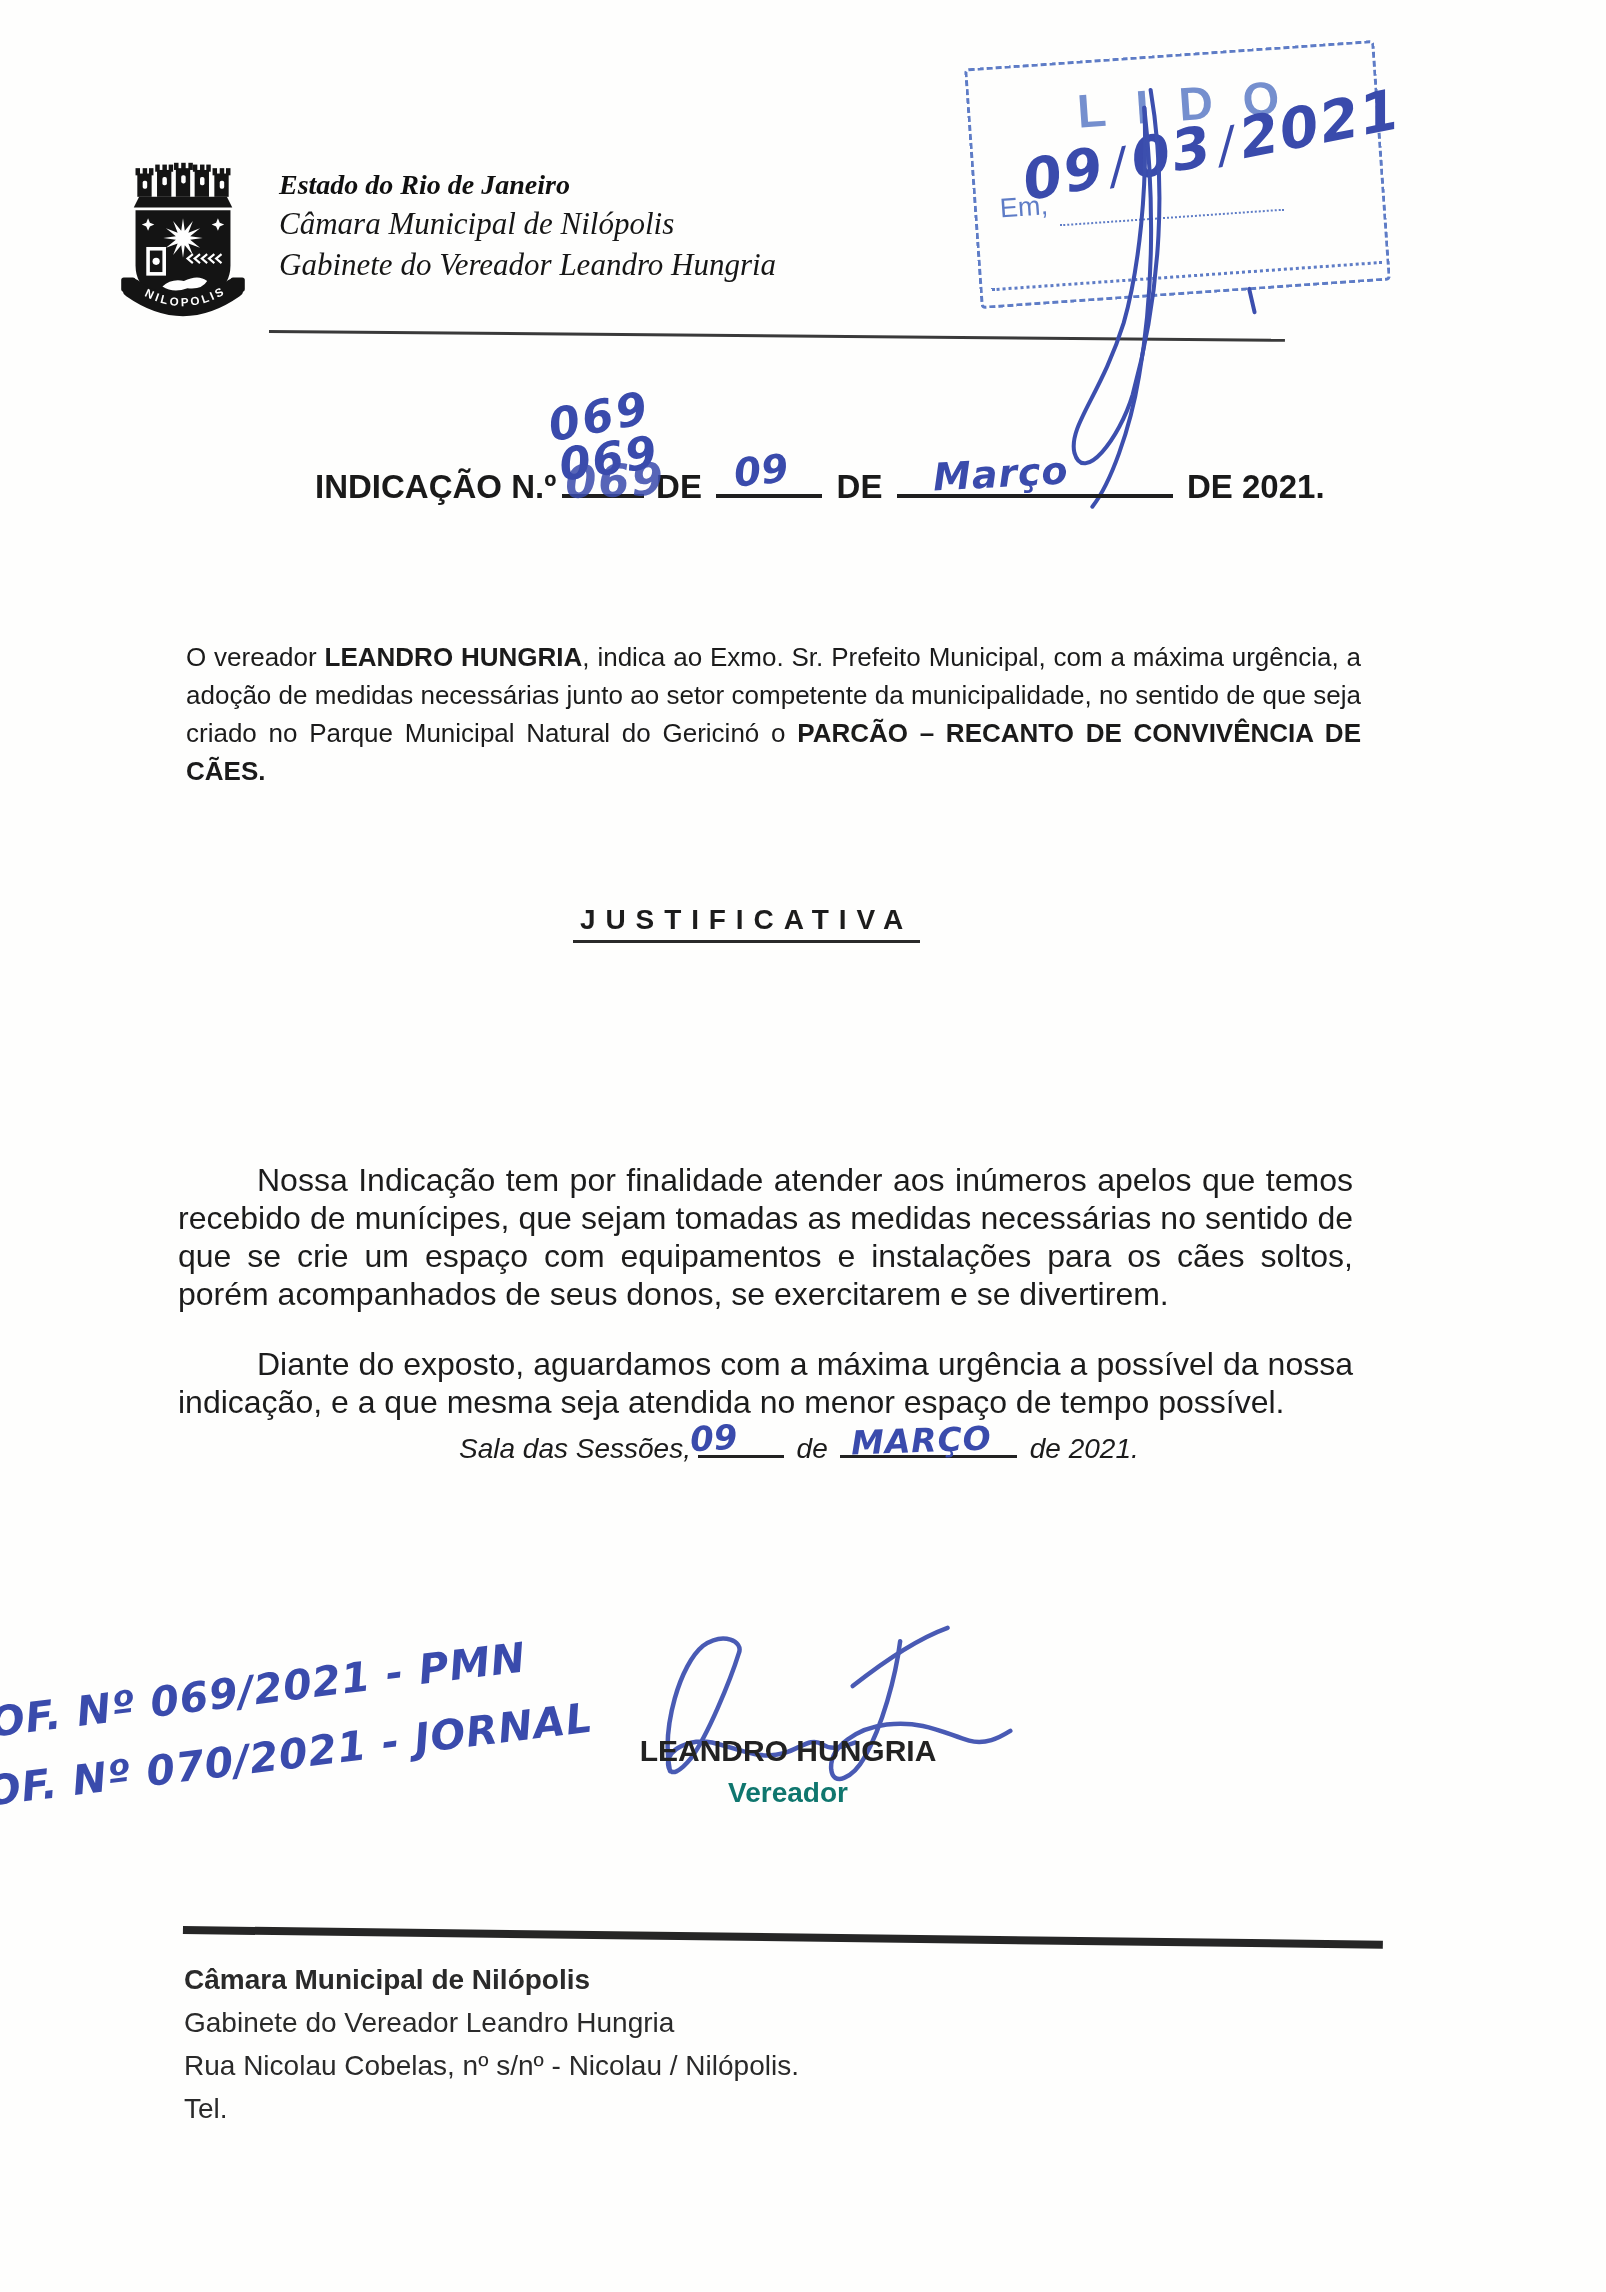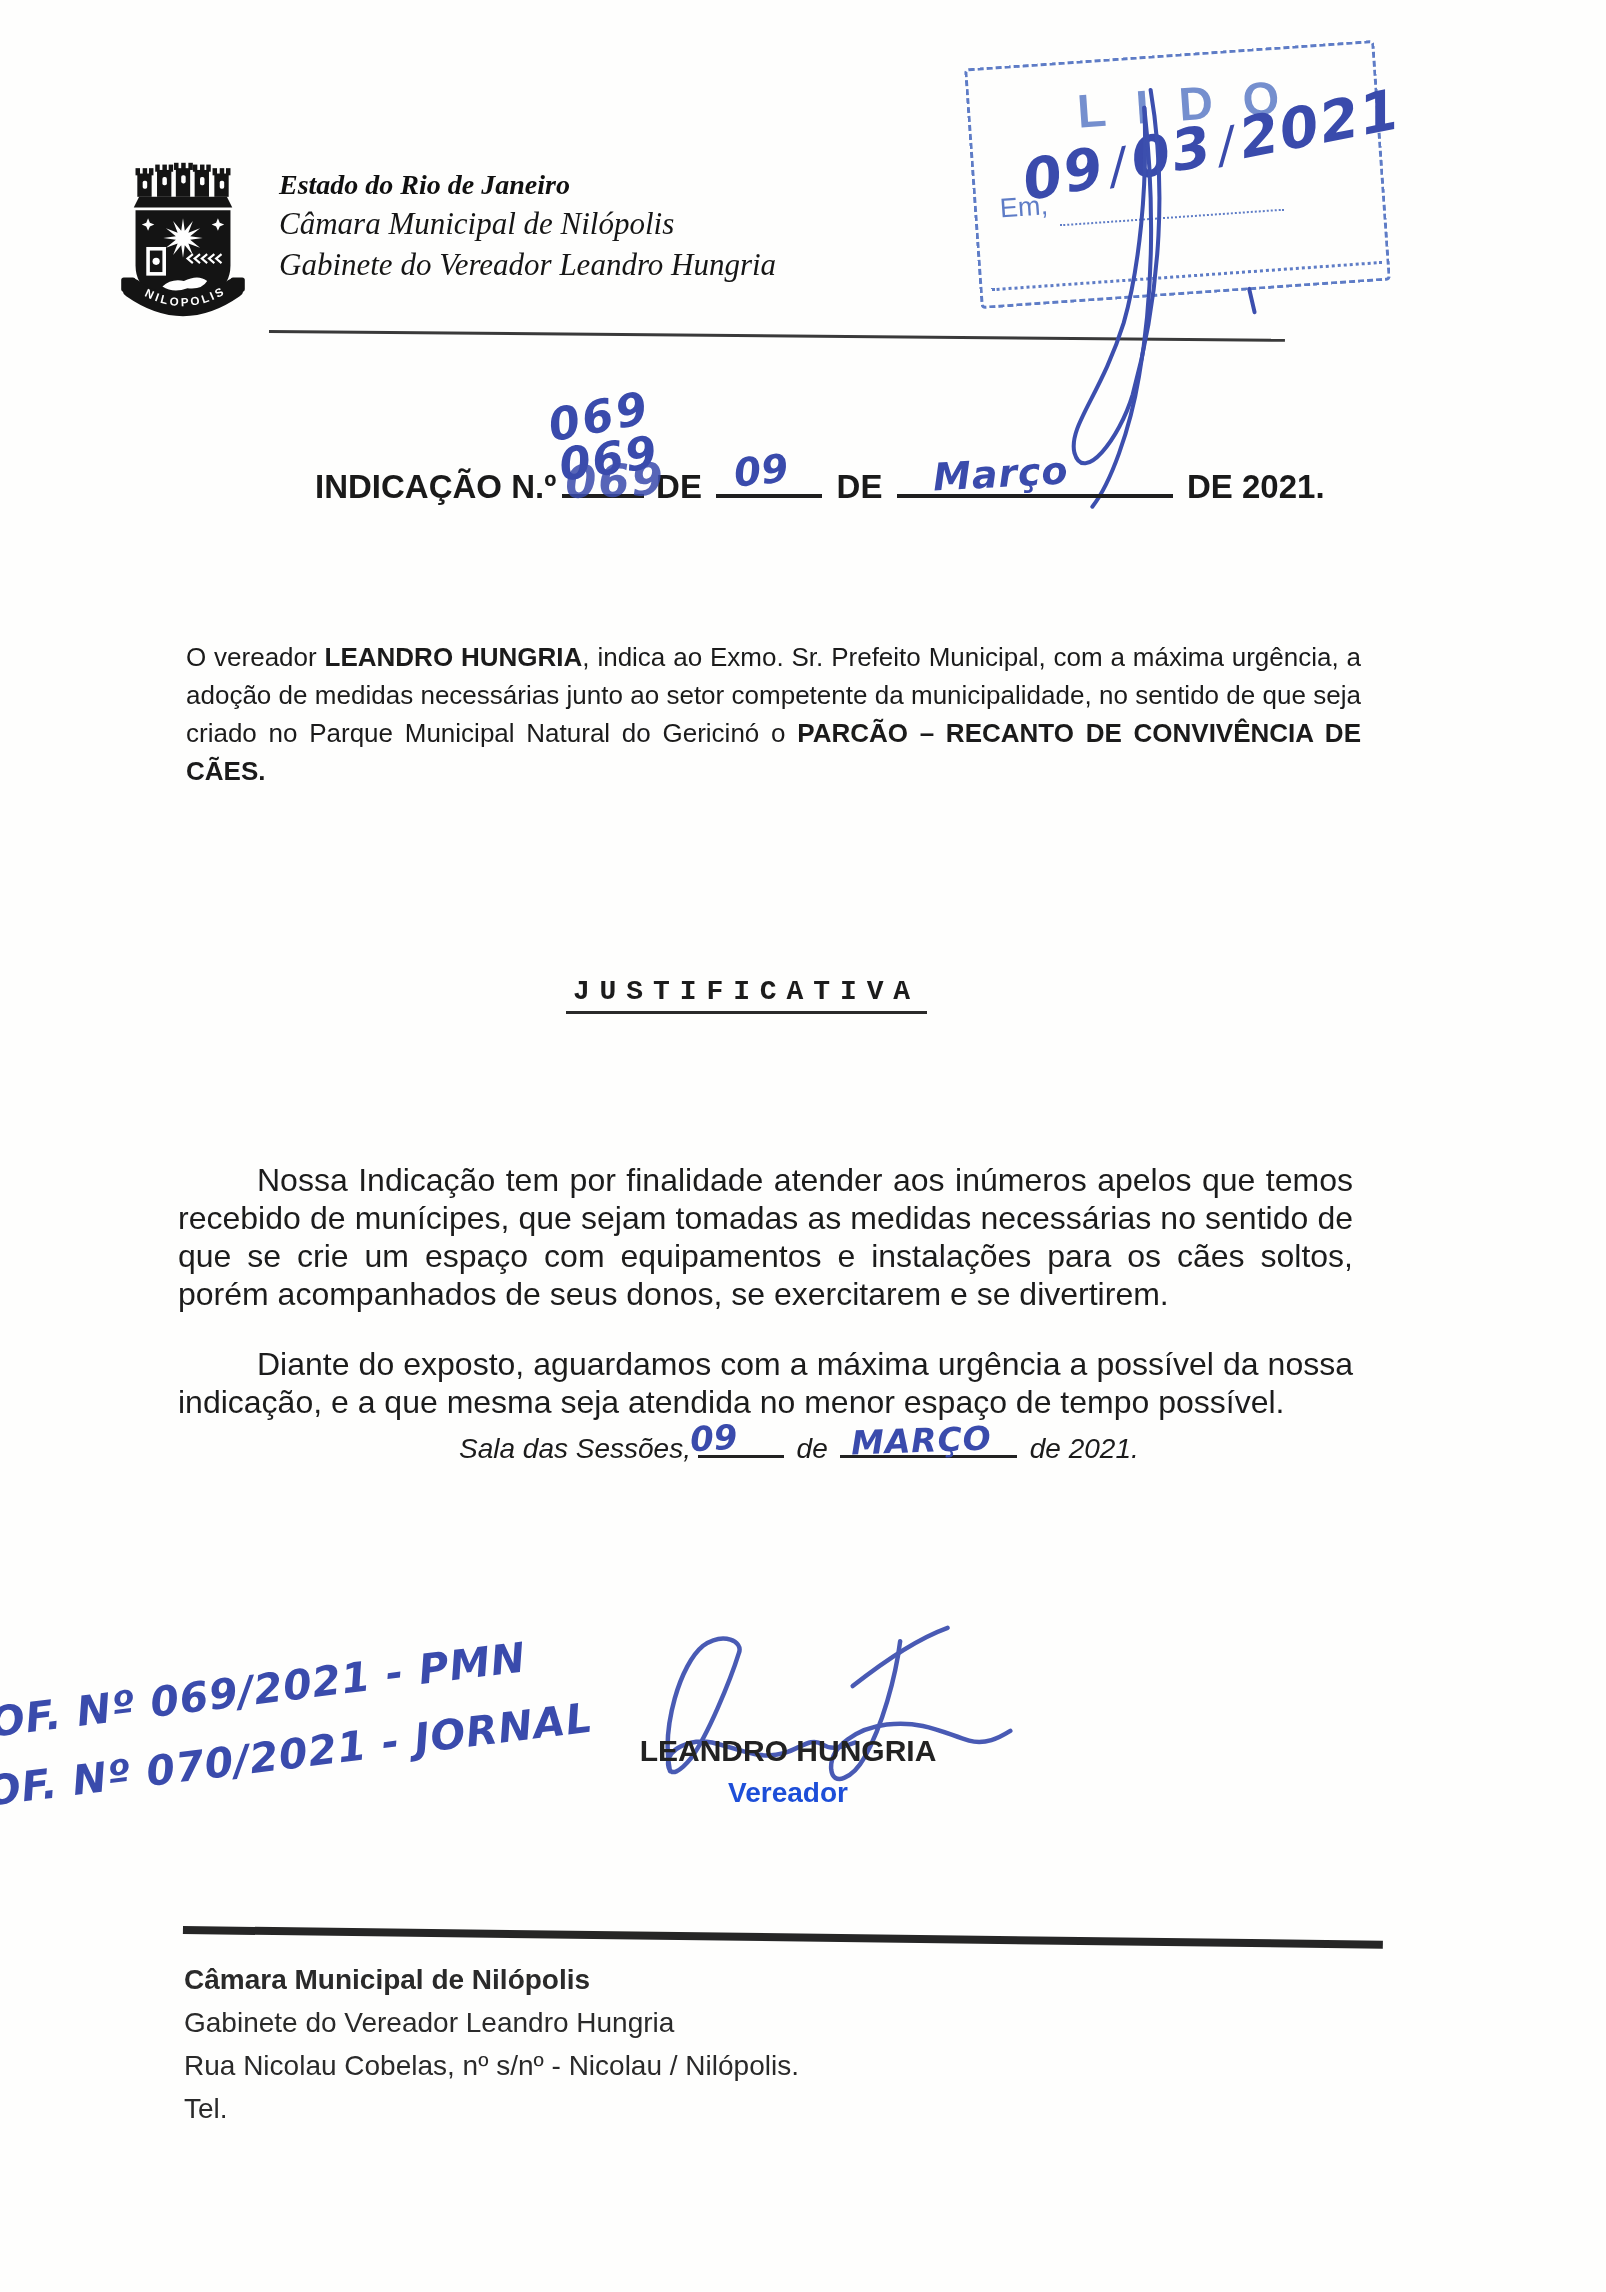--- a/index.html
+++ b/index.html
@@ -29,38 +29,38 @@
   .title-row .blank{display:inline-block;border-bottom:4.5px solid #1f1f1f;height:30px;vertical-align:baseline;}
   .b1{width:82px;margin:0 12.5px 0 5.4px;}
   .b2{width:106px;margin:0 14.3px;}
   .b3{width:276px;margin:0 14.3px;}
   .number-scribble{position:absolute;left:244px;top:-32px;font-size:45px;font-weight:bold;transform:rotate(-8deg);letter-spacing:1.8px;}
   .number-scribble .echo{position:absolute;left:2.7px;top:23px;opacity:.85;transform:rotate(6deg);}
   .title-day{position:absolute;left:419px;top:-16px;font-size:39px;font-weight:bold;transform:rotate(-6deg);}
   .title-month{position:absolute;left:618px;top:-12.5px;font-size:38px;font-weight:bold;transform:rotate(-3deg);letter-spacing:0.9px;}
   
   .body-par{position:absolute;left:186px;top:638px;width:1175px;font-size:26px;line-height:38px;text-align:justify;color:#1b1b1b;}
-  .jhead-wrap{position:absolute;left:0;top:976px;width:1408px;text-align:center;font-family:Liberation Mono, monospace;}
+  .jhead-wrap{position:absolute;left:0;top:904px;width:1408px;text-align:center;}
   .jhead{display:inline-block;margin-left:85px;font-size:28px;font-weight:bold;letter-spacing:9.9px;border-bottom:3.6px solid #2a2a2a;padding:0 7.2px 3.6px 7.2px;}
   .jpar{position:absolute;left:178px;top:1116px;width:1175px;font-size:32px;line-height:38px;text-align:justify;text-indent:79px;margin-top:45px;}
   .jpar2{top:1300px;}
   
   .sala-row{position:absolute;left:459px;top:1430px;font-size:28px;font-style:italic;white-space:nowrap;color:#1b1b1b;}
   .sala-row .blank{display:inline-block;border-bottom:3.6px solid #222;height:25px;}
   .sb1{width:86px;margin:0 12.5px 0 7.2px;}
   .sb2{width:177px;margin:0 12.5px;}
   .sala-day{position:absolute;left:231px;top:-12.5px;font-size:34px;font-weight:bold;font-style:italic;transform:rotate(-4deg);}
   .sala-month{position:absolute;left:392px;top:-9px;font-size:33px;font-weight:bold;font-style:italic;transform:rotate(-2deg);letter-spacing:0.9px;}
   
   .office-notes{position:absolute;left:-14.3px;top:1689px;transform:rotate(-7deg);transform-origin:left top;font-size:41px;font-weight:bold;letter-spacing:0.9px;line-height:68px;white-space:nowrap;}
   .office-notes .n2{margin-left:-12.5px;}
   
   .sig-svg{position:absolute;left:618px;top:1592px;}
   .sig-name{position:absolute;left:618px;top:1734px;width:340px;text-align:center;font-size:30px;font-weight:bold;color:#222;}
-  .sig-role{position:absolute;left:618px;top:1777px;width:340px;text-align:center;font-size:28px;font-weight:bold;color:#1d4ed8;}
+  .sig-role{position:absolute;left:618px;top:1777px;width:340px;text-align:center;font-size:28px;font-weight:bold;color:#0f766e;}
   
   .footer-rule{position:absolute;left:183px;top:1926px;width:1200px;height:8px;background:#262626;transform:rotate(0.7deg);transform-origin:left top;}
   .footer{position:absolute;left:184px;top:1958px;font-size:28px;line-height:43px;color:#2a2a2a;}
   .footer .f1{font-weight:bold;}
 </style>
 </head>
 <body>
 
 <div class="page">
 

